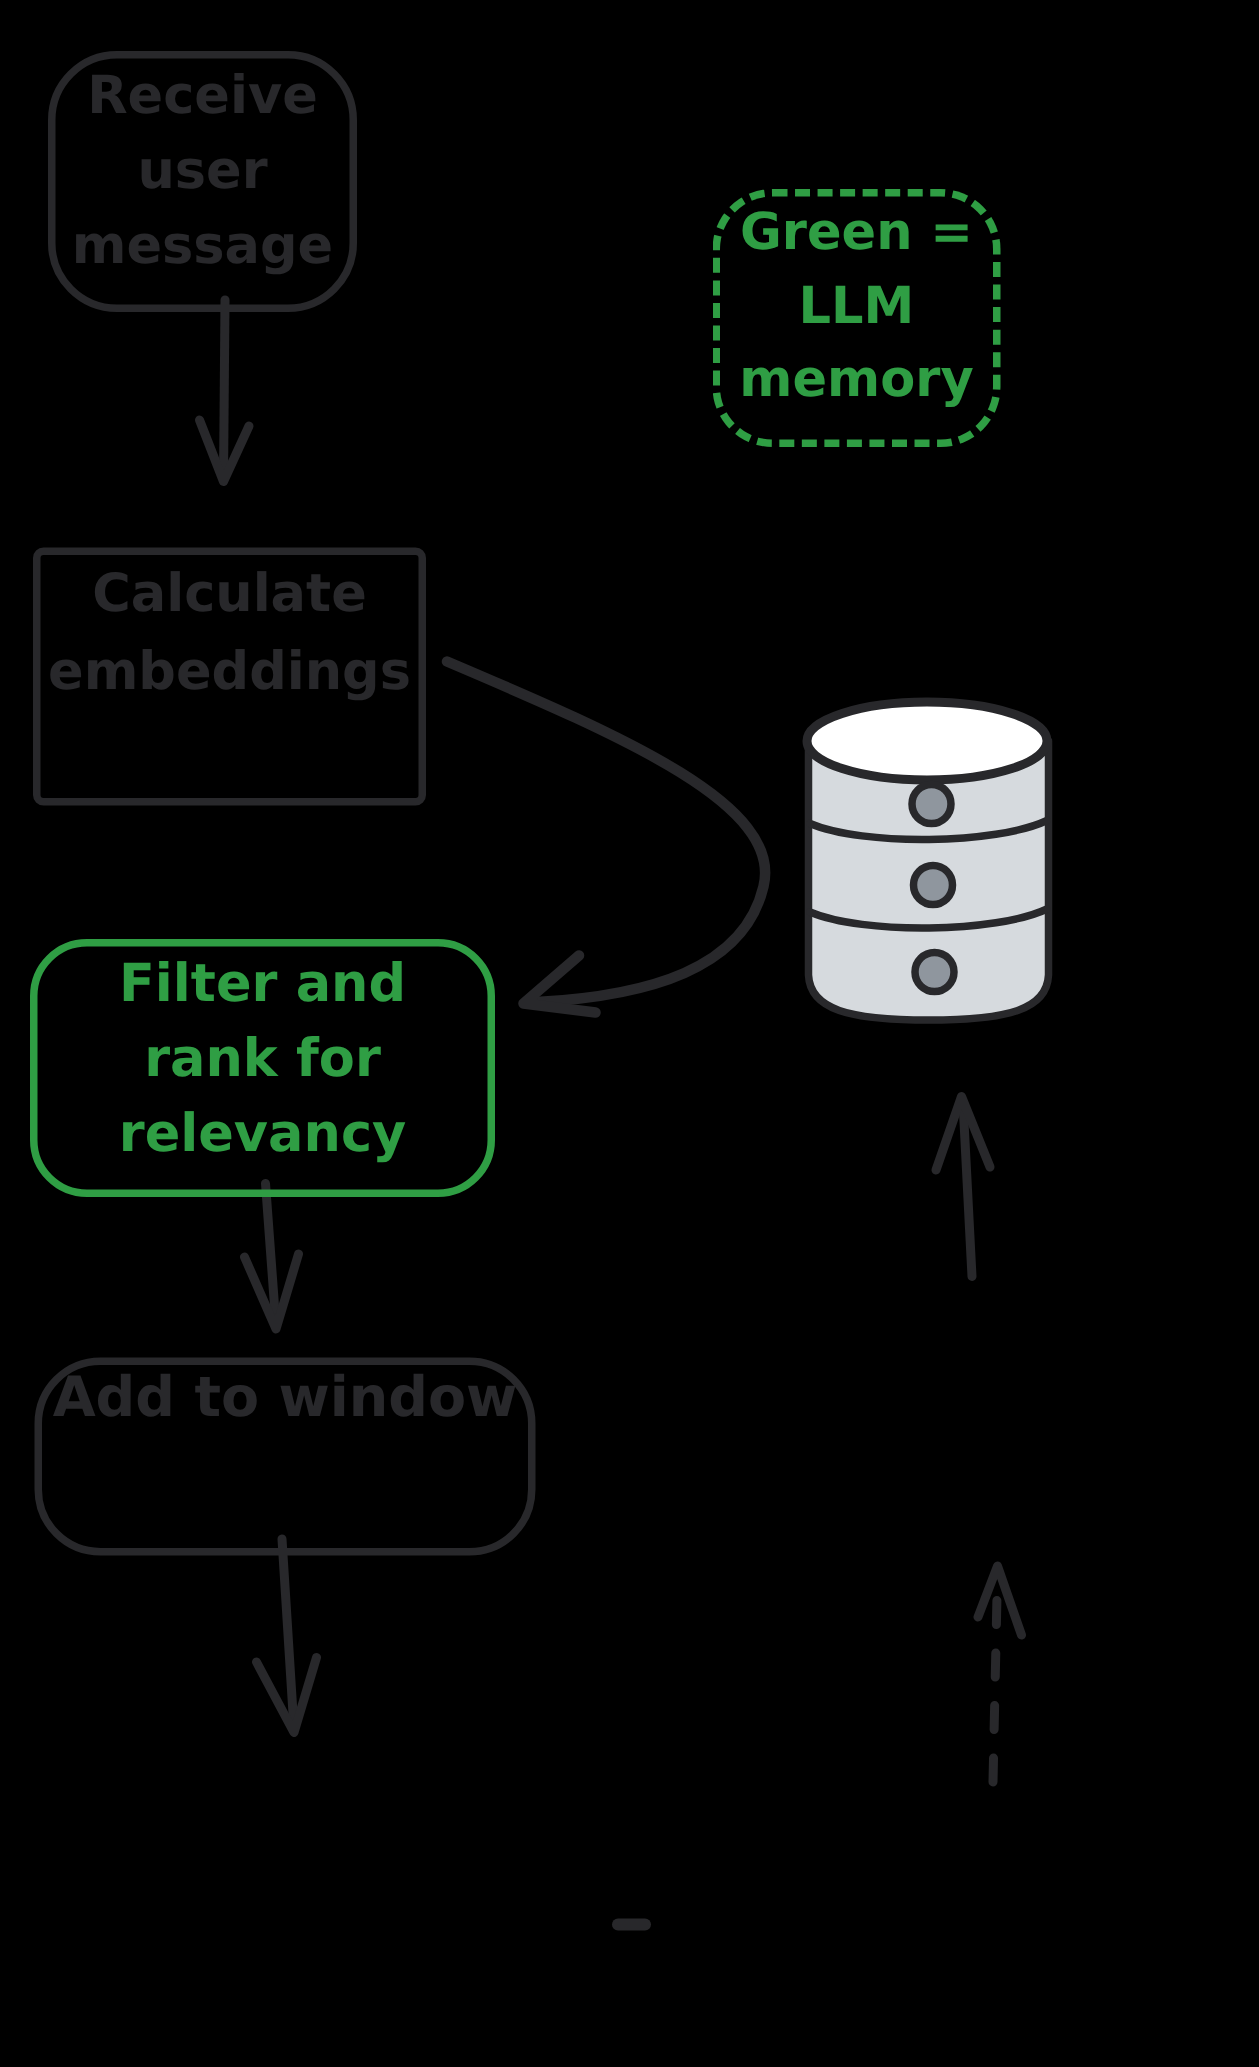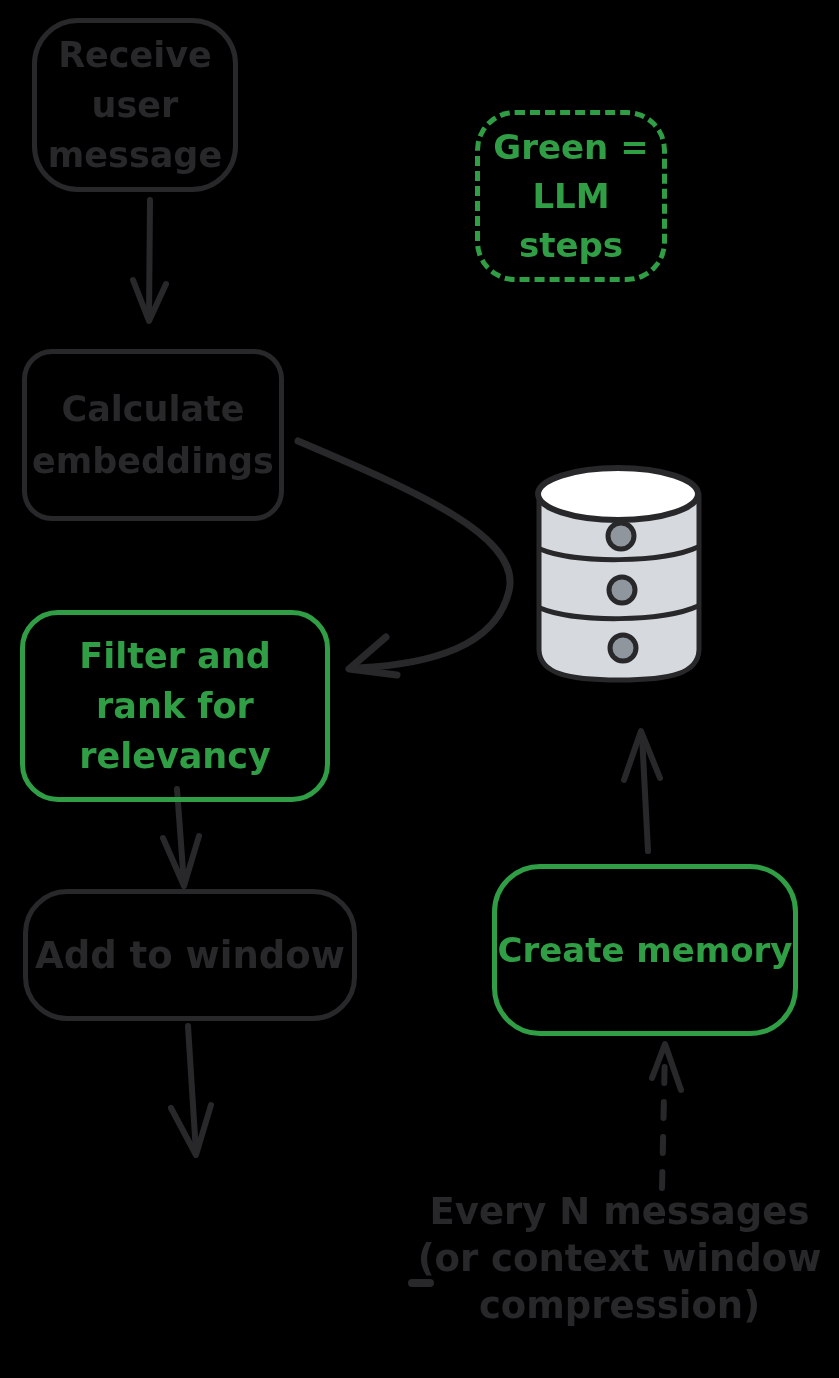--- a/index.html
+++ b/index.html
@@ -18,23 +18,24 @@
     overflow:hidden;
     font-family:"DejaVu Sans", sans-serif;
   }
   .overlay{
     position:absolute;left:0;top:0;width:839px;height:1378px;
     pointer-events:none;
   }
   .node{
     position:absolute;
     box-sizing:border-box;
-    display:flex;align-items:center;justify-content:center;
+    display:flex;justify-content:center;
     text-align:center;
     font-weight:700;
+    margin-top:16px;
   }
   .node .label{white-space:pre-line;}
   .dark-node{
     border:5px solid var(--dark);
     color:var(--dark);
   }
   .green-node{
     border:5px solid var(--green);
     color:var(--green);
   }
@@ -45,22 +46,22 @@
   .caption{
     position:absolute;
     color:var(--dark);
     font-weight:700;
     text-align:center;
     white-space:pre-line;
   }
   
   .n-receive {left:32px;  top:18px;   width:206px; height:174px; border-radius:46px; font-size:35px; line-height:50px;}
   .n-legend  {left:475px; top:110px;  width:192px; height:172px; border-radius:40px; font-size:34px; line-height:49px;}
-  .n-calc    {left:22px;  top:349px;  width:262px; height:172px; border-radius:30px; font-size:35px; line-height:52px;}
-  .n-filter  {left:20px;  top:610px;  width:310px; height:192px; border-radius:38px; font-size:35px; line-height:50px;}
+  .n-calc    {left:22px;  top:349px;  width:262px; height:172px; border-radius:7px; font-size:35px; line-height:52px;}
+  .n-filter  {left:20px;  top:610px;  width:310px; height:172px; border-radius:38px; font-size:35px; line-height:50px;}
   .n-add     {left:23px;  top:889px;  width:334px; height:132px; border-radius:44px; font-size:37px;}
   .n-send    {left:40px;  top:1175px; width:328px; height:183px; border-radius:54px; font-size:39px;}
   .n-create  {left:492px; top:864px;  width:306px; height:172px; border-radius:48px; font-size:34px;}
   .n-caption {left:400px; top:1188px; width:439px; font-size:37px; line-height:47px;}
 
   .stroke-dark{stroke:var(--dark);fill:none;stroke-linecap:round;stroke-linejoin:round;}
 </style>
 </head>
 <body>
 
@@ -115,40 +116,34 @@
 
   <div class="node dark-node n-receive">
     <span class="label">Receive
 user
 message</span>
   </div>
 
   <div class="node legend-node n-legend">
     <span class="label">Green =
 LLM
-steps</span>
+memory</span>
   </div>
 
   <div class="node dark-node n-calc">
     <span class="label">Calculate
 embeddings</span>
   </div>
 
   <div class="node green-node n-filter">
     <span class="label">Filter and
 rank for
 relevancy</span>
   </div>
 
   <div class="node dark-node n-add">
     <span class="label">Add to window</span>
   </div>
 
 
-  <div class="node green-node n-create">
-    <span class="label">Create memory</span>
-  </div>
 
-  <div class="caption n-caption">Every N messages
-(or context window
-compression)</div>
 
 </div>
 
 </body></html>

